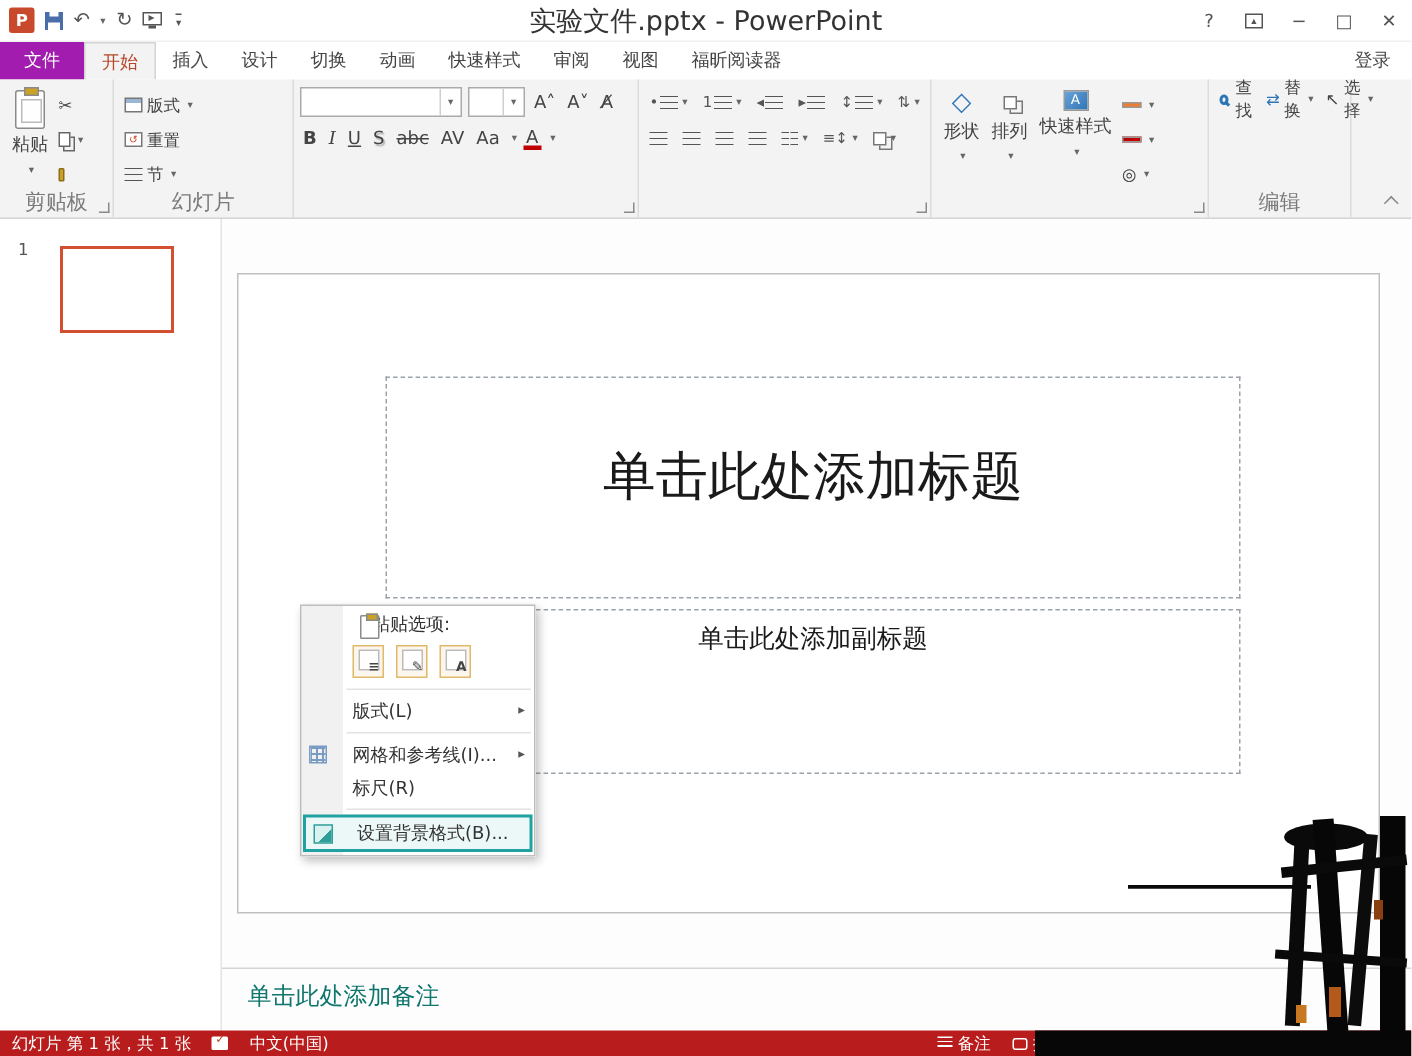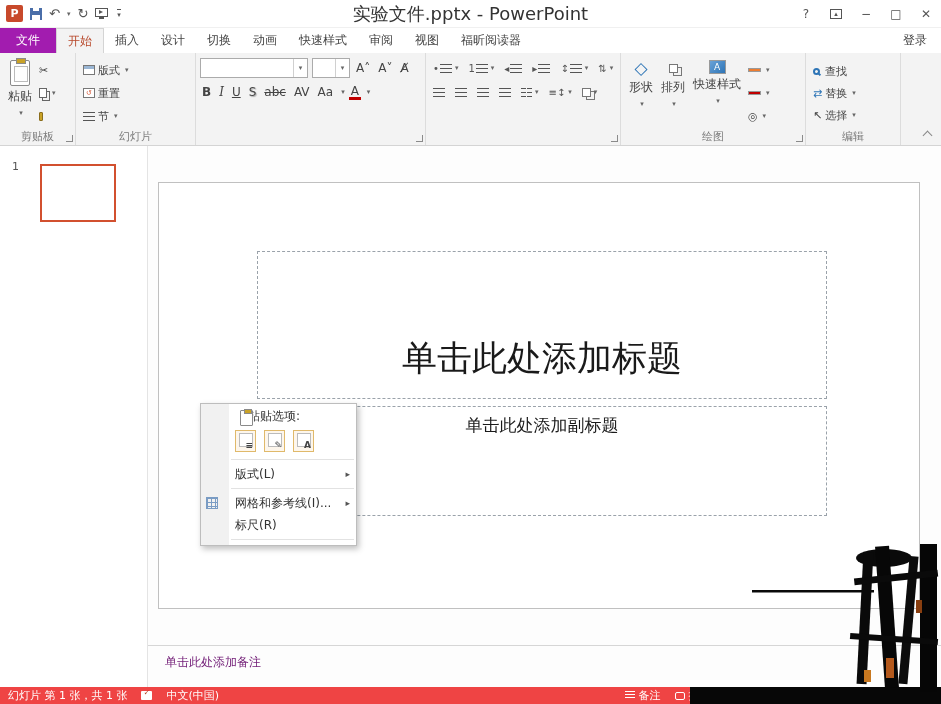--- a/index.html
+++ b/index.html
@@ -27,21 +27,21 @@
 
 .tabbar{position:absolute;top:28px;left:0;right:0;height:25px;background:#fff;display:flex;align-items:stretch}
 .filetab{background:#a21caf;color:#fff;padding:0 16px;display:flex;align-items:center;font-size:12px}
 .tab{padding:0 11px;display:flex;align-items:center;color:#444;font-size:12px}
 .tab.active{color:#B7472A;background:#f3f3f3;border:1px solid #d4d4d4;border-bottom:none}
 .signin{margin-left:auto;padding:0 14px;display:flex;align-items:center;color:#444}
 
 
 .ribbon{position:absolute;top:53px;left:0;right:0;height:93px;background:#f3f3f3;border-bottom:1px solid #d4d4d4;display:flex}
 .group{position:relative;border-right:1px solid #dcdcdc;padding:3px 4px 15px;display:flex}
-.glabel{position:absolute;bottom:1px;left:0;right:0;text-align:center;font-size:11px;color:#7a7a7a}
+.glabel{position:absolute;bottom:1px;left:0;right:0;text-align:center;font-size:14px;color:#7a7a7a}
 .launcher{position:absolute;right:2px;bottom:3px;width:7px;height:7px;border-right:1px solid #8a8a8a;border-bottom:1px solid #8a8a8a}
 .bigbtn{display:flex;flex-direction:column;align-items:center;justify-content:flex-start;padding:4px 4px 0;gap:3px}
 .biglbl{font-size:12px;color:#444;text-align:center;line-height:1.25}
 .dd{font-size:7px;color:#666;margin-left:2px}
 .minicol{display:flex;flex-direction:column;justify-content:flex-start;gap:3px;padding-top:4px}
 .mini{display:flex;align-items:center;gap:3px;height:20px;padding:0 3px;font-size:11px;color:#444}
 .i-clipboard{width:20px;height:26px;background:#fff;border:1px solid #8a8a8a;position:relative;border-radius:2px}
 .i-clipboard::before{content:"";position:absolute;top:-3px;left:5px;width:8px;height:4px;background:#c9a227;border:1px solid #8a8a8a}
 .i-clipboard::after{content:"";position:absolute;top:5px;left:3px;width:12px;height:14px;background:#fefefe;border:1px solid #bbb}
 .i-copy{width:8px;height:10px;border:1px solid #666;background:#fff;box-shadow:3px 3px 0 -1px #f3f3f3,3px 3px 0 0 #666}
@@ -70,24 +70,24 @@
 
 
 .thumbs{position:absolute;top:146px;left:0;width:148px;bottom:17px;background:#fff;border-right:1px solid #e4e4e4}
 .thumbnum{position:absolute;top:14px;left:12px;font-size:11px;color:#555}
 .thumb{position:absolute;top:18px;left:40px;width:76px;height:58px;background:#fff;border:2px solid #D2502F}
 
 
 .main{position:absolute;top:146px;left:148px;right:0;bottom:17px;background:#fdfdfd}
 .canvas{position:absolute;top:36px;left:10px;width:762px;height:427px;background:#fff;border:1px solid #c0c0c0}
 .ph{position:absolute;border:1px dashed #9aa2aa;display:flex;justify-content:center}
-.ph-title{left:98px;top:68px;width:570px;height:148px;align-items:flex-end;padding-bottom:16px;font-family:Liberation Serif, serif;font-size:35px;color:#1a1a1a}
+.ph-title{left:98px;top:68px;width:570px;height:148px;align-items:center;padding-bottom:16px;font-family:Liberation Serif, serif;font-size:35px;color:#1a1a1a}
 .ph-sub{left:98px;top:223px;width:570px;height:110px;align-items:flex-start;padding-top:7px;font-family:"DejaVu Serif","Liberation Serif",serif;font-size:17px;color:#1a1a1a}
 .notesline{position:absolute;left:0;right:0;top:499px;border-top:1px solid #d6d6d6}
-.notestext{position:absolute;left:17px;top:508px;font-size:12px;color:#701a75}
+.notestext{position:absolute;left:17px;top:508px;font-size:16px;color:#0f766e}
 
 
 .ctxmenu{position:absolute;left:200px;top:403px;width:157px;background:linear-gradient(to right,#f1f1f1 28px,#fff 28px);border:1px solid #bdbdbd;box-shadow:2px 3px 6px rgba(0,0,0,.25);z-index:40;padding:2px 0}
 .mrow{display:flex;align-items:center;height:22px;font-size:12px;color:#333;position:relative;padding-left:34px}
 .mhead{height:20px;font-size:12px;color:#333}
 .micon{position:absolute;left:5px;top:50%;transform:translateY(-50%)}
 .mclip{width:13px;height:16px;background:#fff;border:1px solid #8a8a8a;border-radius:1px;position:relative}
 .mclip::before{content:"";position:absolute;top:-2px;left:3px;width:6px;height:3px;background:#c9a227;border:1px solid #8a8a8a}
 .pasterow{display:flex;gap:8px;align-items:center;height:30px;padding-left:34px}
 .pbox{width:21px;height:22px;background:#fdf6ec;border:1px solid #e0b96a;position:relative;display:flex;align-items:flex-end;justify-content:flex-end;font-size:9px;color:#444}
@@ -95,21 +95,21 @@
 .pbox .tag{position:relative;z-index:1;margin:0 2px 1px 0;font-weight:bold}
 .msep{border-top:1px solid #e2e2e2;margin:3px 2px 3px 30px}
 .sub{position:absolute;right:6px;font-size:9px;color:#555}
 .mgrid{width:12px;height:12px;background:
  repeating-linear-gradient(to right,#7a9cc4 0 1px,transparent 1px 4px),
  repeating-linear-gradient(to bottom,#7a9cc4 0 1px,transparent 1px 4px);border:1px solid #7a9cc4}
 .mpaint{width:13px;height:13px;border:1px solid #2e9e98;background:linear-gradient(135deg,#d9f2f0 0 60%,#2e9e98 60%)}
 .mrow.hl{border:2px solid #21A2A2;background:#ecf7f7;height:25px;margin:0 1px}
 
 
-.statusbar{position:absolute;left:0;right:0;bottom:0;height:17px;background:#ef4444;color:#fff;display:flex;align-items:center;font-size:11px;padding:0 8px;gap:14px}
+.statusbar{position:absolute;left:0;right:0;bottom:0;height:17px;background:#b91c1c;color:#fff;display:flex;align-items:center;font-size:11px;padding:0 8px;gap:14px}
 .sitem{display:flex;align-items:center;gap:4px;white-space:nowrap}
 .i-book{display:inline-block;width:11px;height:9px;background:#fff;border-radius:1px;position:relative}
 .i-book::after{content:"✓";position:absolute;left:2px;top:-3px;color:#B7472A;font-size:8px}
 .i-noteln{display:inline-block;width:10px;height:9px;background:repeating-linear-gradient(to bottom,#fff 0 1px,transparent 1px 3px)}
 .i-bubble{display:inline-block;width:10px;height:8px;border:1px solid #fff;border-radius:2px}
 .viewbtn{width:18px;text-align:center;font-size:10px;color:#fff}
 .zoomwrap{display:flex;align-items:center;gap:6px;margin-left:2px}
 .ztrack{width:90px;height:2px;background:rgba(255,255,255,.7);position:relative}
 .zthumb{position:absolute;left:40px;top:-3px;width:4px;height:8px;background:#fff}
 .zbtn{font-size:11px;color:#fff}
@@ -277,25 +277,24 @@
       <div class="mini">
           <span class="i-fillbar"></span>
           <span class="dd">▾</span>
         </div>
       <div class="mini">
           <span class="i-outlinebar"></span>
           <span class="dd">▾</span>
         </div>
       <div class="mini">◎<span class="dd">▾</span></div>
     </div>
-    <div class="glabel">绘图</div>
     <div class="launcher"></div>
   </div>
 
-  <div class="group" style="width:95px;flex-direction:column;justify-content:center;gap:2px">
+  <div class="group" style="width:95px;flex-direction:row;justify-content:space-between;gap:2px">
     <div class="mini">
         <span class="i-find"></span>
         <span>查找</span>
       </div>
     <div class="mini">
         <span style="color:#2e75b6">⇄</span>
         <span>替换</span>
         <span class="dd">▾</span>
       </div>
     <div class="mini">
@@ -351,20 +350,24 @@
   <div class="msep"></div>
   <div class="mrow">
     <span class="micon mgrid"></span>
     <span>网格和参考线(I)...</span>
     <span class="sub">▸</span>
   </div>
   <div class="mrow">
     <span>标尺(R)</span>
   </div>
   <div class="msep"></div>
+  <div class="mrow hl">
+    <span class="micon mpaint"></span>
+    <span>设置背景格式(B)...</span>
+  </div>
 </div>
 
 <div class="statusbar">
   <span class="sitem">幻灯片 第 1 张，共 1 张</span>
   <span class="sitem">
       <span class="i-book"></span>
     </span>
   <span class="sitem">中文(中国)</span>
   <span class="sitem" style="margin-left:auto">
       <span class="i-noteln"></span>

